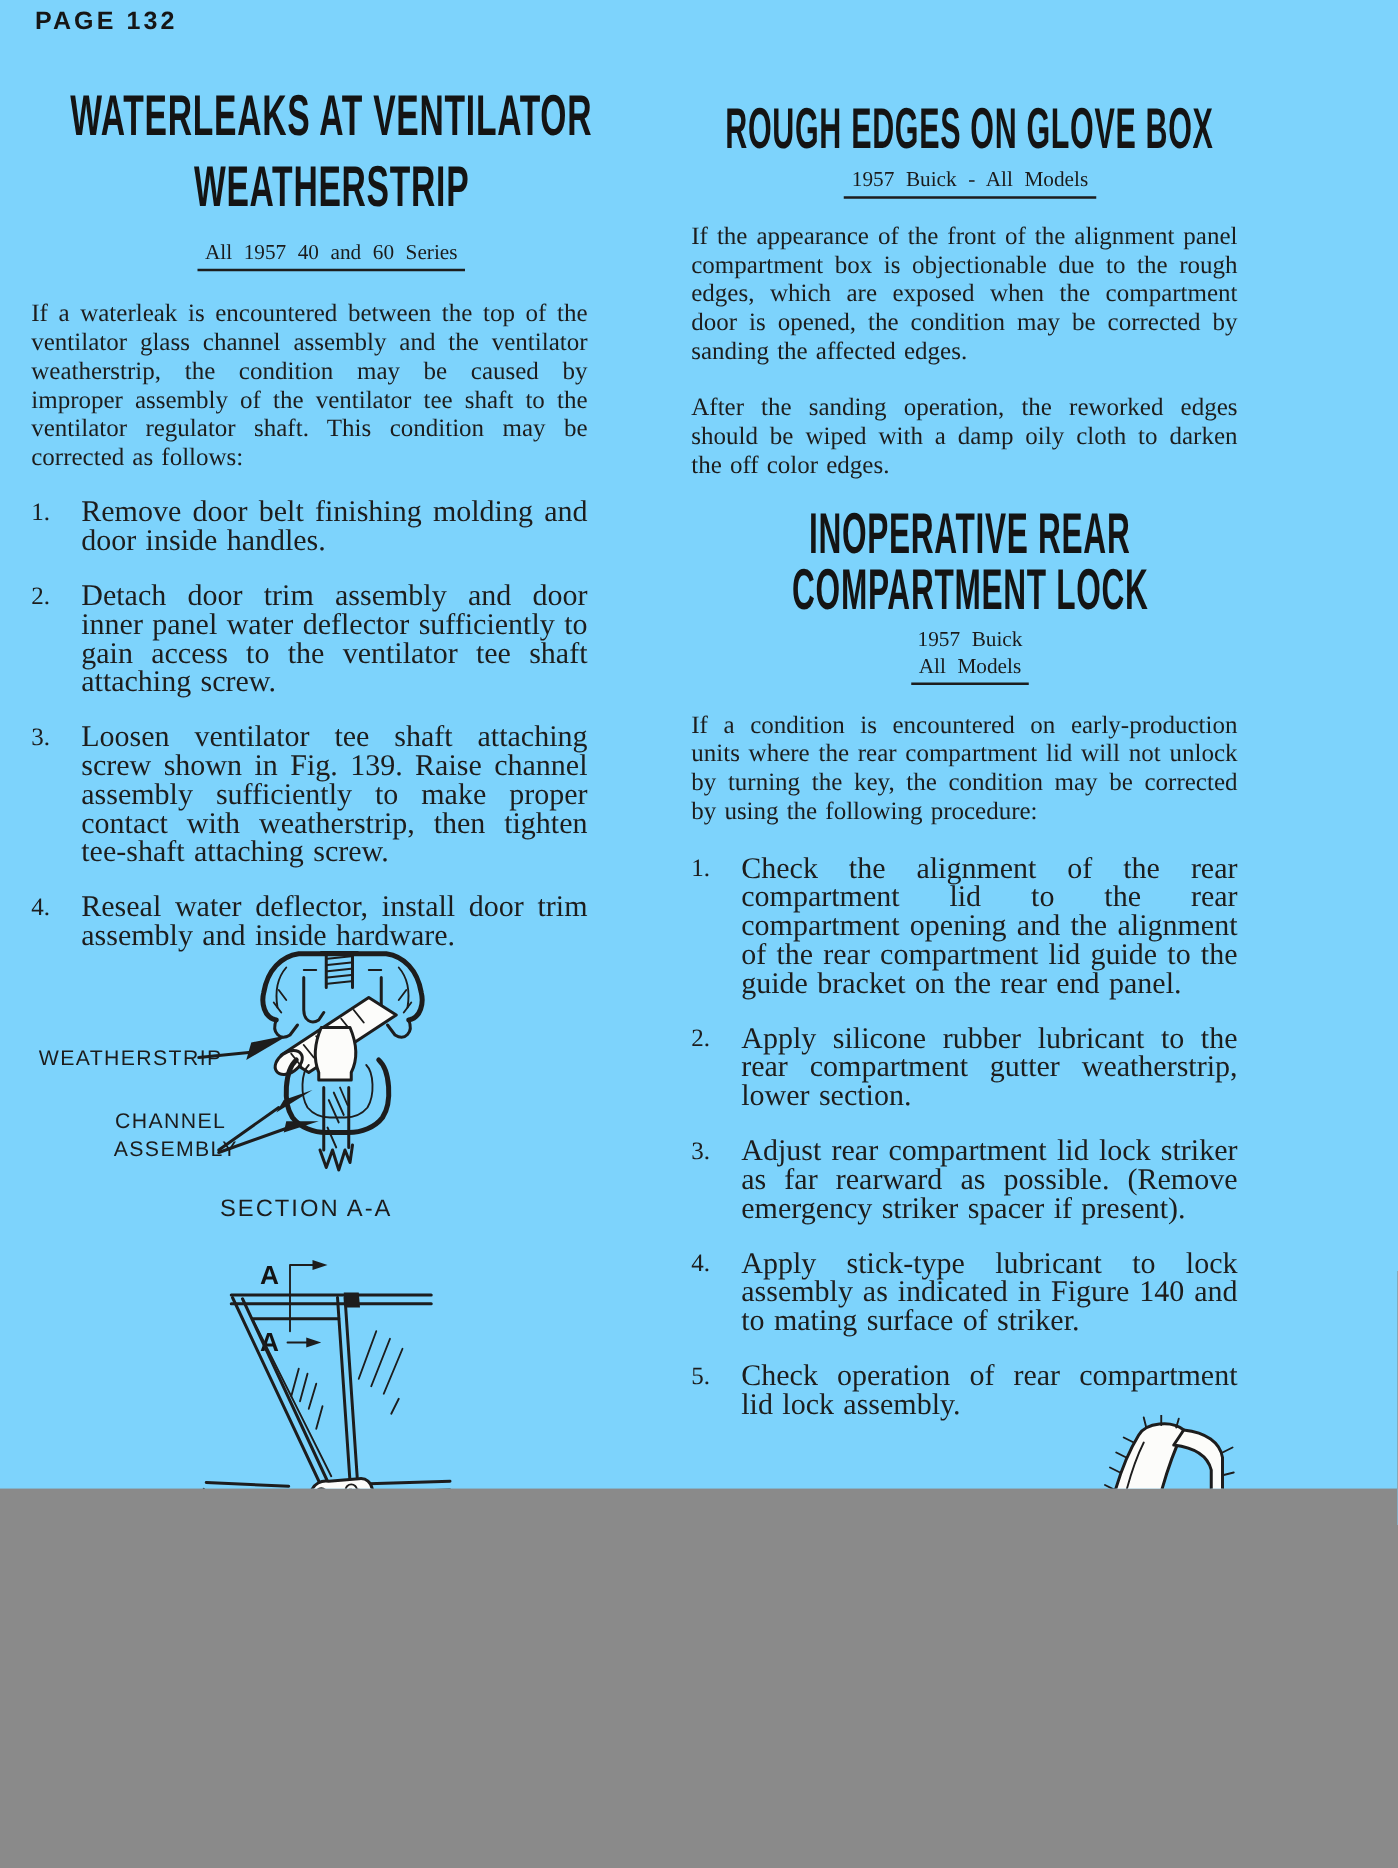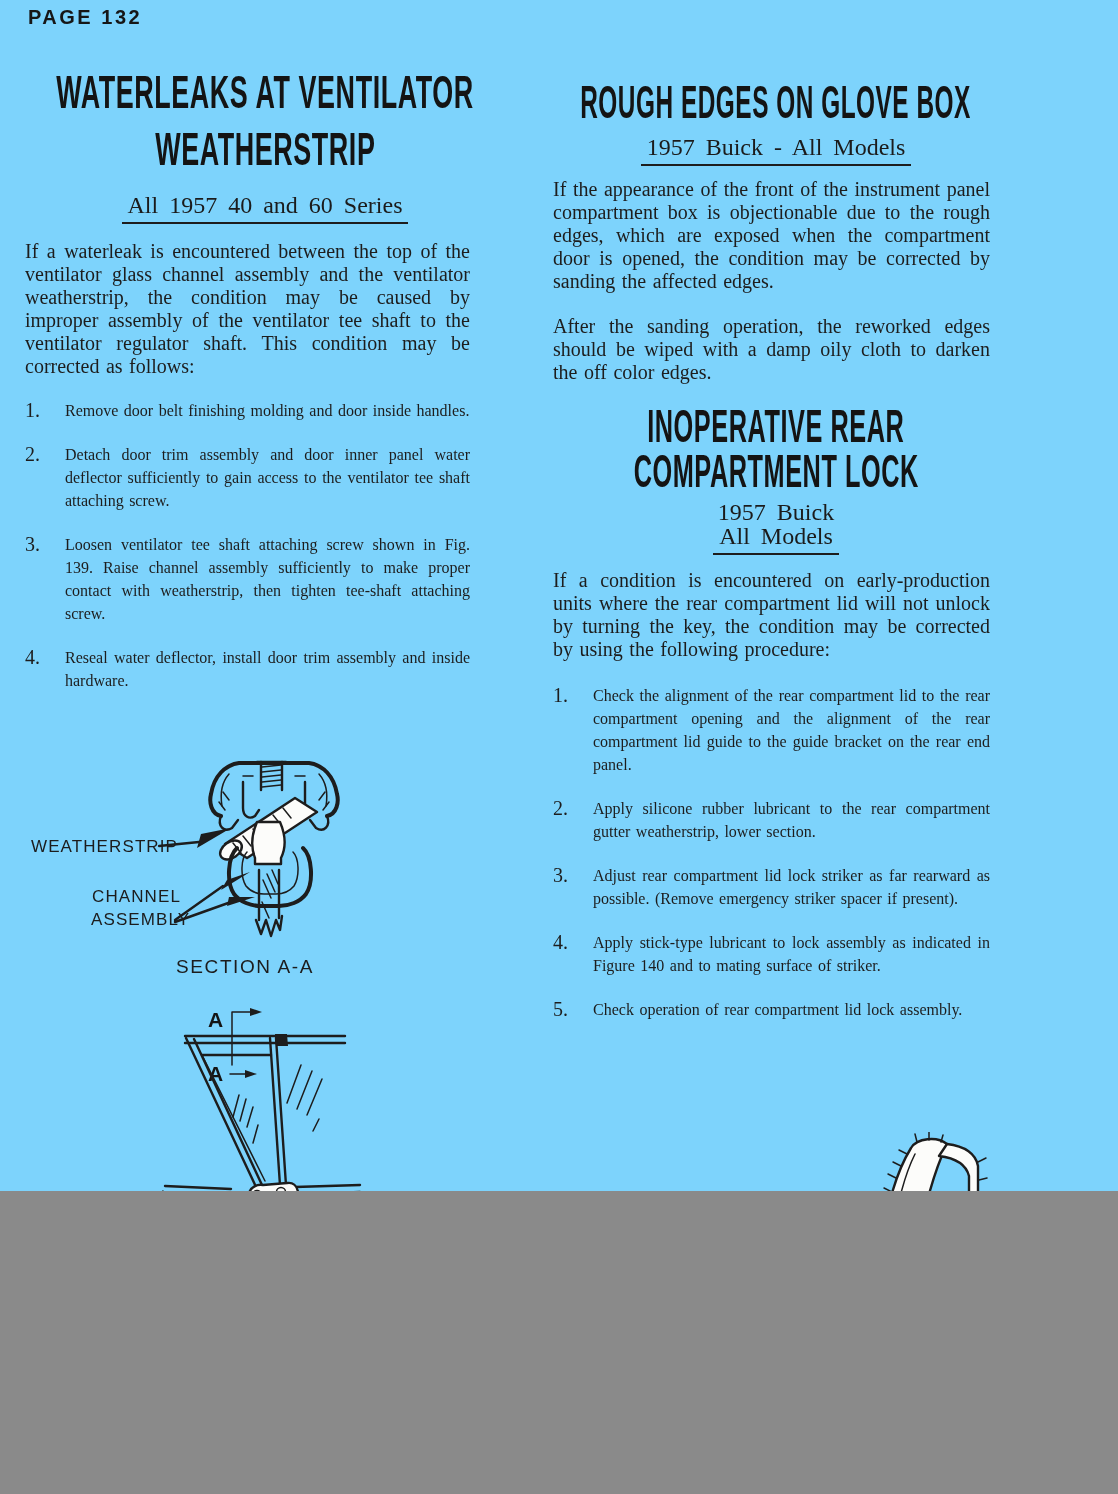--- a/index.html
+++ b/index.html
@@ -18,31 +18,31 @@
   .headline{display:flex;justify-content:center;line-height:57px;height:57px;align-items:center;text-align:center;}
   .cond{
     display:inline-block;white-space:nowrap;
     font-family:"Liberation Sans",sans-serif;font-weight:700;
     font-size:46px;color:#141414;letter-spacing:1px;
     transform:scaleX(0.585);transform-origin:50% 50%;
   }
   .cond.cx55{transform:scaleX(0.55);}
   .cond.cx53{transform:scaleX(0.53);}
   
-  .subt{font-size:24px;text-align:center;word-spacing:5px;color:#1b1b1b;}
+  .subt{font-size:17px;text-align:center;word-spacing:5px;color:#1b1b1b;}
   .subt .u{display:inline-block;border-bottom:2px solid #1d1d1d;padding:0 6px 3px;}
   .subt .nline{display:block;line-height:22px;}
   
   .body-text{
     font-size:20px;line-height:23px;text-align:justify;
     word-spacing:1.5px;color:#1d1d1d;
   }
   .step{display:flex;margin-bottom:21px;}
   .step-num{width:40px;flex:none;font-size:20px;line-height:23px;}
-  .step-body{flex:1;font-size:16px;line-height:23px;text-align:justify;word-spacing:1.5px;}
+  .step-body{flex:1;font-size:24px;line-height:23px;text-align:justify;word-spacing:1.5px;}
   
   .flabel{font-family:"Liberation Sans",sans-serif;font-size:17px;letter-spacing:1.1px;fill:#1c1c1c;}
   .fcap{font-family:"Liberation Sans",sans-serif;font-size:19px;letter-spacing:1.6px;fill:#1c1c1c;}
   .amark{font-family:"Liberation Sans",sans-serif;font-weight:700;font-size:21px;fill:#141414;}
   .ln{fill:none;stroke:#1d1d1d;stroke-width:2.4;stroke-linecap:round;stroke-linejoin:round;}
   .ln-thin{stroke-width:1.5;}
   .ln-th{stroke-width:4;}
   .fillw{fill:#fcfcfa;}
   .fillb{fill:#1d1d1d;stroke:none;}
 </style>
@@ -178,21 +178,21 @@
   <div class="abs" style="left:556px;top:74px;width:440px;">
     <div class="headline">
         <span class="cond cx53">ROUGH EDGES ON GLOVE BOX</span>
       </div>
   </div>
 
   <div class="abs subt" style="left:556px;top:134px;width:440px;">
     <span class="u">1957 Buick - All Models</span>
   </div>
 
-  <div class="abs body-text" style="left:553px;top:178px;width:437px;">If the appearance of the front of the instrument panel compartment box is objectionable due to the rough edges, which are exposed when the compartment door is opened, the condition may be corrected by sanding the affected edges.</div>
+  <div class="abs body-text" style="left:553px;top:178px;width:437px;">If the appearance of the front of the alignment panel compartment box is objectionable due to the rough edges, which are exposed when the compartment door is opened, the condition may be corrected by sanding the affected edges.</div>
 
   <div class="abs body-text" style="left:553px;top:315px;width:437px;">After the sanding operation, the reworked edges should be wiped with a damp oily cloth to darken the off color edges.</div>
 
   <div class="abs" style="left:556px;top:404px;width:440px;">
     <div class="headline" style="line-height:45px;height:45px;">
         <span class="cond cx55">INOPERATIVE REAR</span>
       </div>
     <div class="headline" style="line-height:45px;height:45px;">
         <span class="cond cx55">COMPARTMENT LOCK</span>
       </div>

